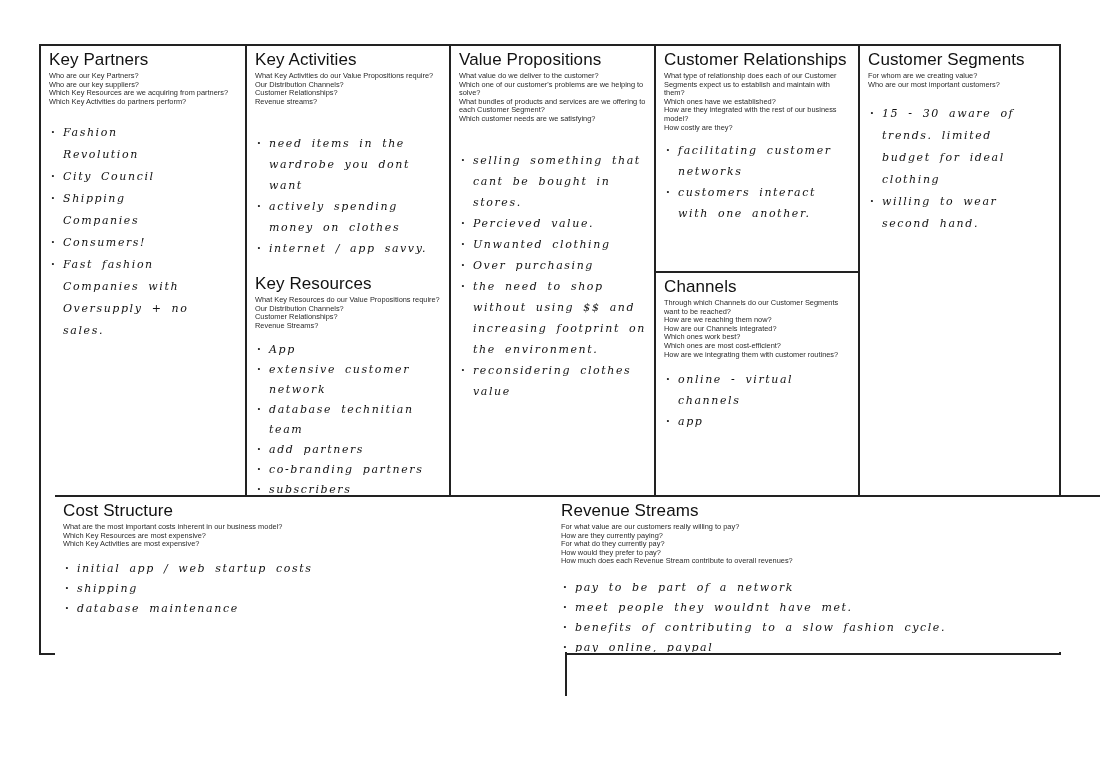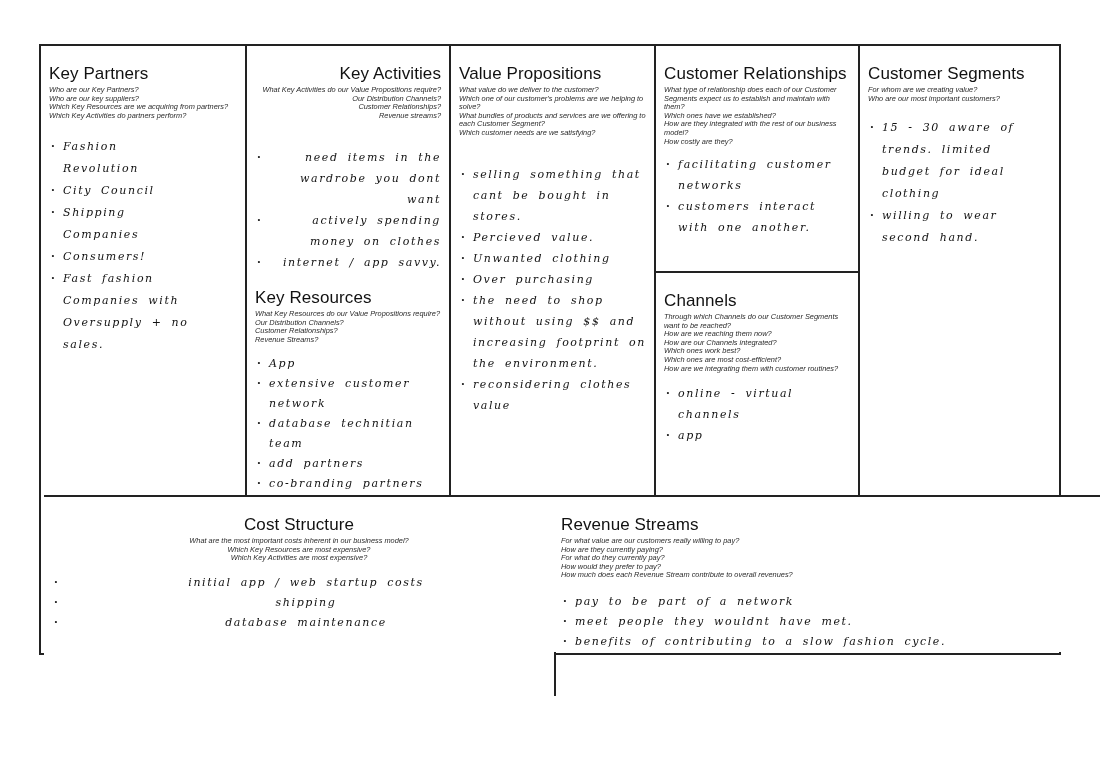--- a/index.html
+++ b/index.html
@@ -20,21 +20,21 @@
       left: 39px;
       top: 44px;
       width: 1022px;
       height: 611px;
       border: 2.5px solid #222;
       box-sizing: border-box;
     }
     .block {
       position: absolute;
       box-sizing: border-box;
-      padding: 18px 8px 4px 8px;
+      padding: 4px 8px 4px 8px;
       background: #fff;
       overflow: hidden;
     }
     .b-right { border-right: 2px solid #222; }
     .b-bottom { border-bottom: 2px solid #222; }
     .b-top { border-top: 2px solid #222; }
 
     .title {
       font-size: 17px;
       font-weight: normal;
@@ -42,21 +42,21 @@
       margin: 0 0 3px 0;
       line-height: 19px;
       letter-spacing: 0.1px;
     }
     .prompts {
       font-size: 7.4px;
       line-height: 8.6px;
       color: #2a2a2a;
       margin: 0;
     }
-    .prompts div { white-space: normal; font-style: italic; }
+    .prompts div { white-space: normal; }
 
     .notes {
       list-style: none;
       margin: 0;
       padding: 0;
       font-family: "DejaVu Serif", serif;
       font-style: italic;
       font-size: 11px;
       color: #111;
       letter-spacing: 1.6px;
@@ -93,21 +93,21 @@
     </div>
     <ul class="notes wide" style="margin-top:16px; width:150px;">
       <li>Fashion Revolution</li>
       <li>City Council</li>
       <li>Shipping Companies</li>
       <li>Consumers!</li>
       <li>Fast fashion Companies with Oversupply + no sales.</li>
     </ul>
   </section>
 
-  <section class="block b-right b-bottom" style="left:206px; top:0; width:204px; height:284px;text-align:right;">
+  <section class="block b-right b-bottom" style="left:206px; top:0; width:204px; height:284px;">
     <h2 class="title">Key Activities</h2>
     <div class="prompts">
       <div>What Key Activities do our Value Propositions require?</div>
       <div>Our Distribution Channels?</div>
       <div>Customer Relationships?</div>
       <div>Revenue streams?</div>
     </div>
     <ul class="notes" style="margin-top:27px;">
       <li>need items in the wardrobe you dont want</li>
       <li>actively spending money on clothes</li>
@@ -186,21 +186,21 @@
     <div class="prompts">
       <div>For whom are we creating value?</div>
       <div>Who are our most important customers?</div>
     </div>
     <ul class="notes wide" style="margin-top:14px; width:165px;">
       <li>15 - 30 aware of trends. limited budget for ideal clothing</li>
       <li>willing to wear second hand.</li>
     </ul>
   </section>
 
-  <section class="block b-right b-top" style="left:3px; top:449px; width:512px; height:201px;text-align:center;">
+  <section class="block b-right b-top" style="left:14px; top:449px; width:512px; height:201px;">
     <h2 class="title">Cost Structure</h2>
     <div class="prompts">
       <div>What are the most important costs inherent in our business model?</div>
       <div>Which Key Resources are most expensive?</div>
       <div>Which Key Activities are most expensive?</div>
     </div>
     <ul class="notes tight" style="margin-top:10px;">
       <li>initial app / web startup costs</li>
       <li>shipping</li>
       <li>database maintenance</li>

